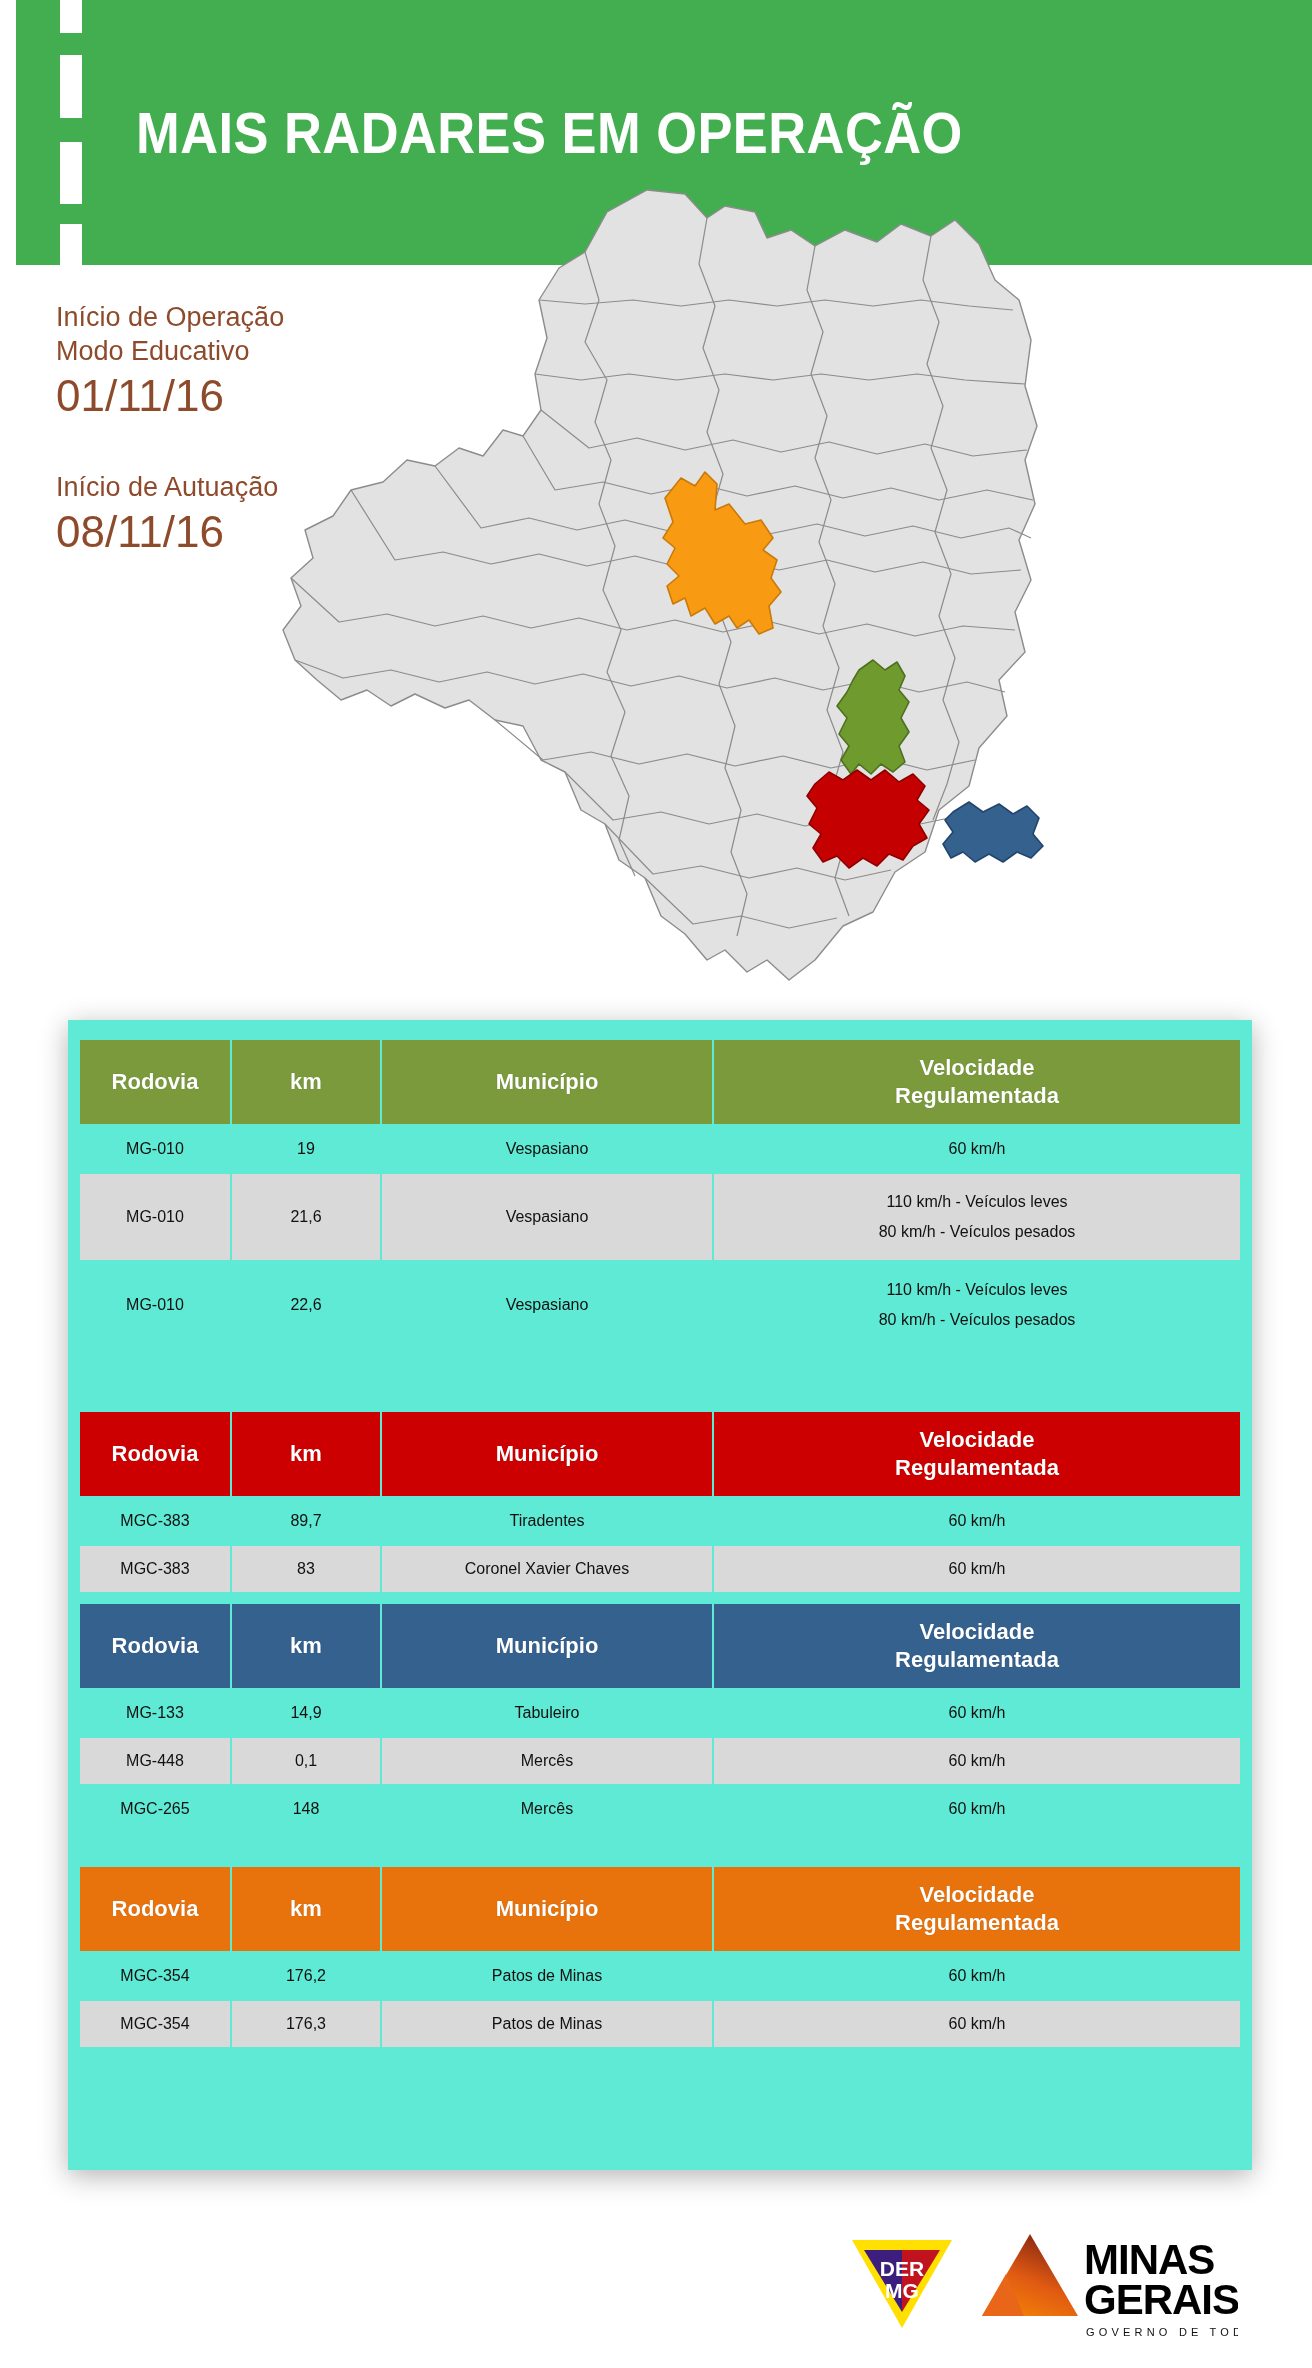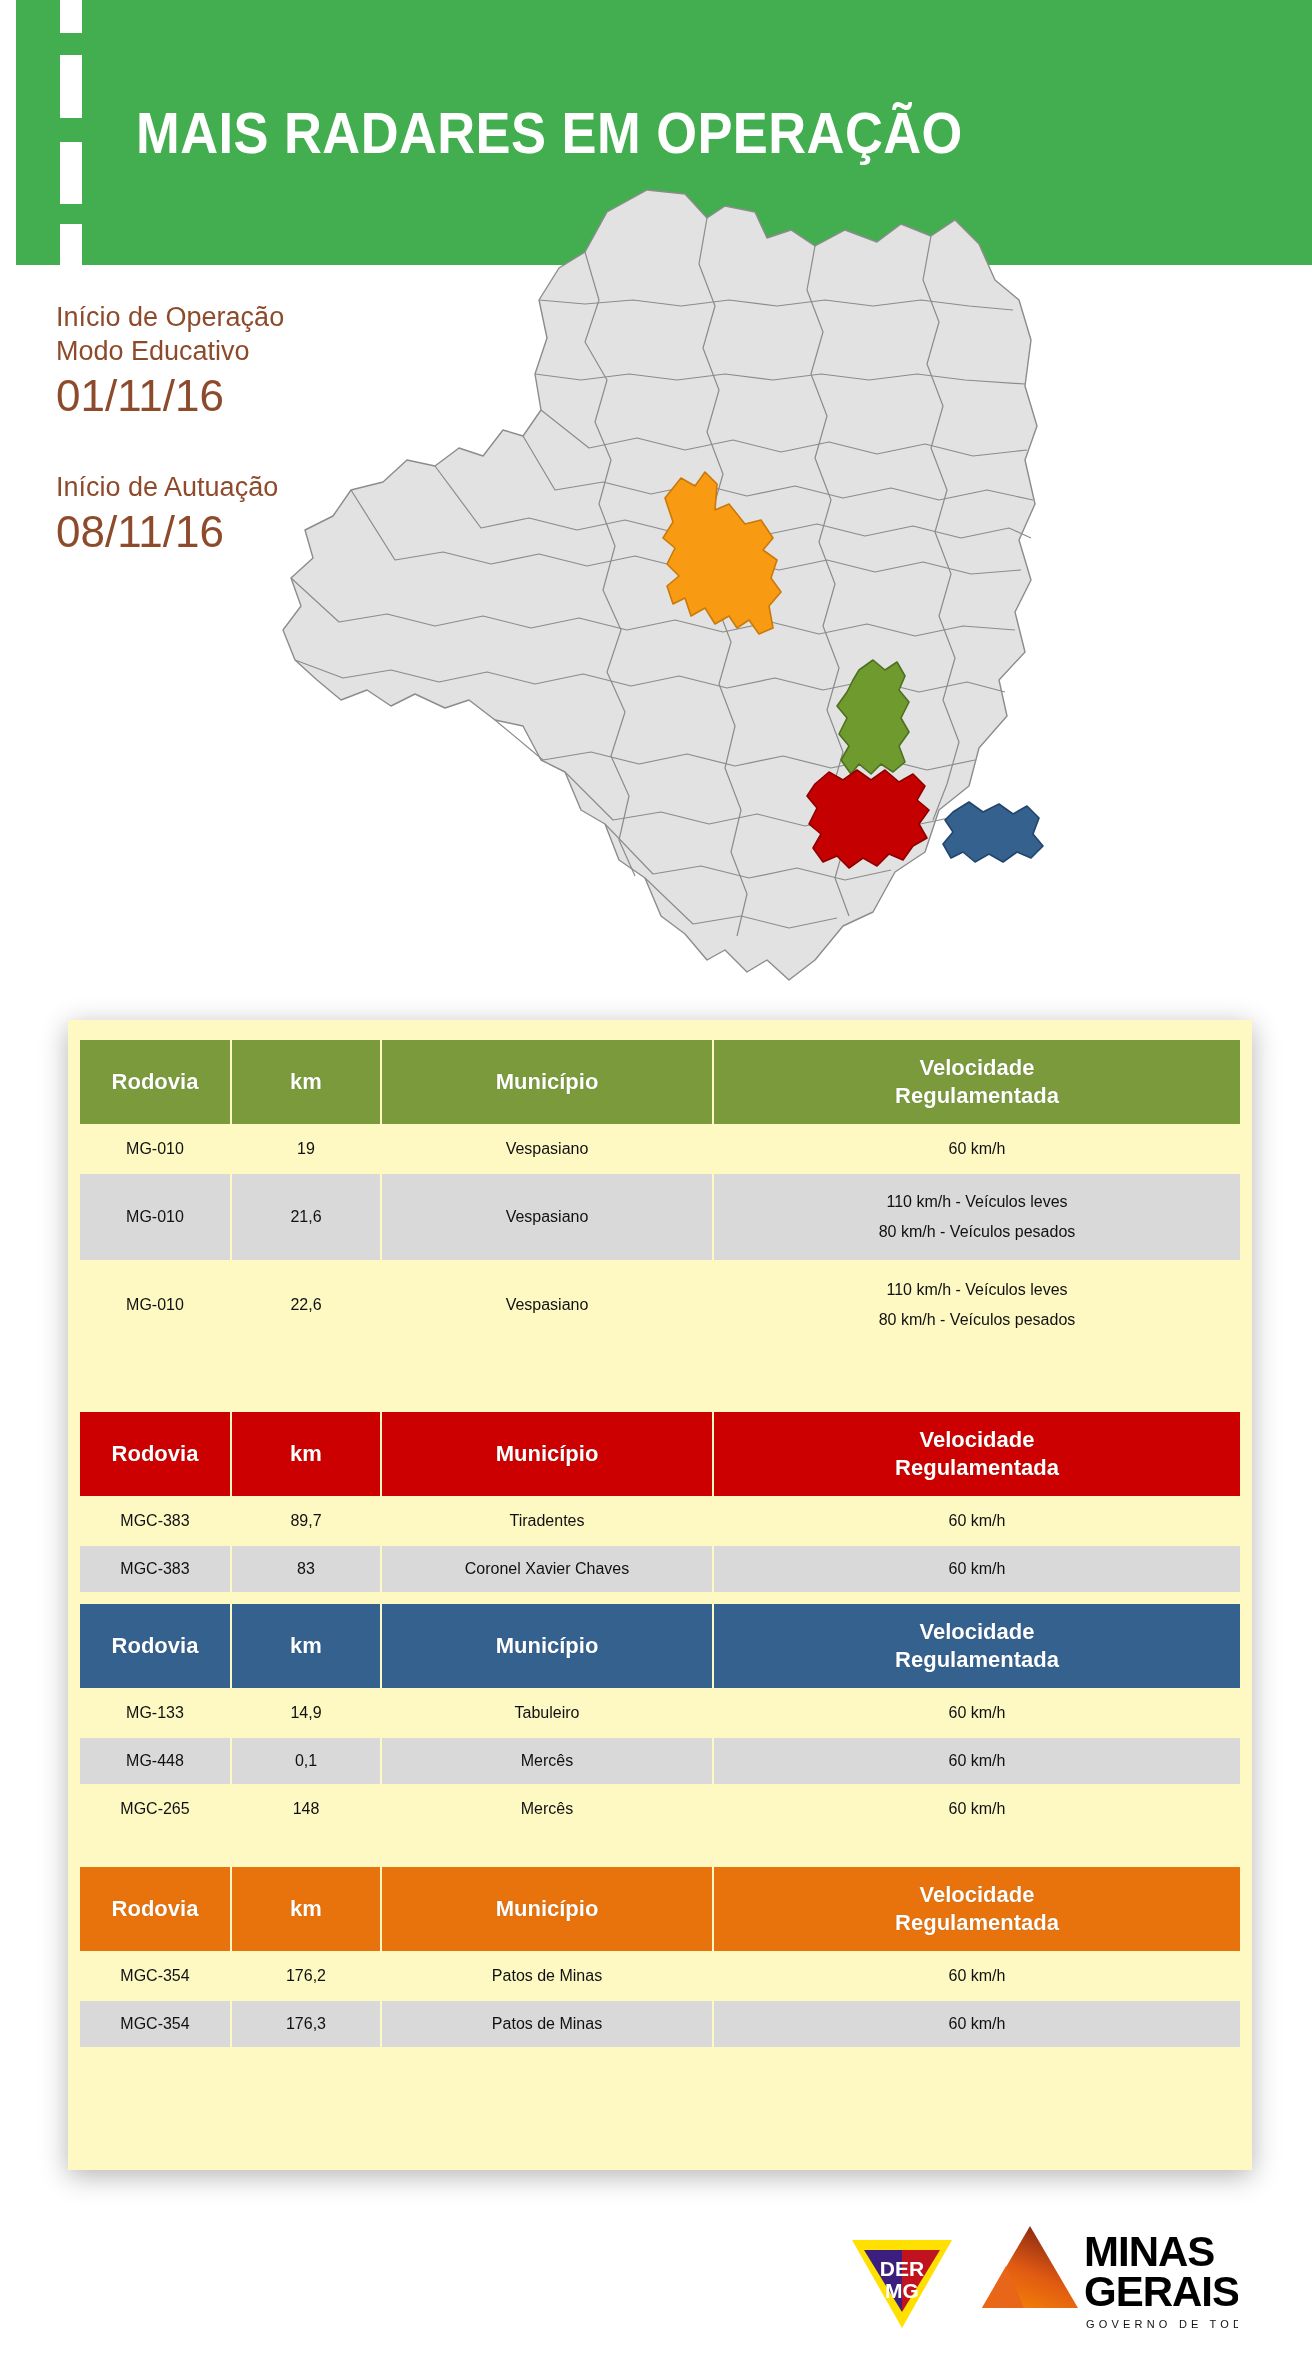--- a/index.html
+++ b/index.html
@@ -57,21 +57,21 @@
   
   .map-wrap{
     position:absolute;left:255px;top:160px;width:800px;height:880px;
     pointer-events:none;
   }
   .map-wrap svg{display:block;width:100%;height:100%;}
 
   
   .card{
     position:absolute;left:68px;top:1020px;width:1184px;height:1150px;
-    background:#fef9c3;
+    background:#5eead4;
     box-shadow:0 6px 26px rgba(0,0,0,0.30);
   }
 
   
   .tbl{
     position:absolute;left:10px;width:1164px;
     border-collapse:separate;border-spacing:2px;
     table-layout:fixed;
   }
   .tbl td,.tbl th{padding:0;}
@@ -95,21 +95,21 @@
   .t-green th{background:#7A9A3C;}
   .t-red   th{background:#CC0000;}
   .t-blue  th{background:#35618F;}
   .t-orange th{background:#E8730D;}
 
   
   .footer{
     position:absolute;left:0;top:2200px;width:1164px;height:168px;
   }
   .logo-der{position:absolute;left:848px;top:36px;width:108px;height:96px;}
-  .logo-mg{position:absolute;left:978px;top:20px;width:260px;height:118px;text-align:right;}
+  .logo-mg{position:absolute;left:978px;top:28px;width:260px;height:118px;text-align:right;}
   .logo-mg svg,.logo-der svg{display:block;}
 </style>
 </head>
 <body>
 
 <div class="header">
   <div class="road-dashes">
     <i class="d1"></i>
       <i class="d2"></i>
       <i class="d3"></i>

